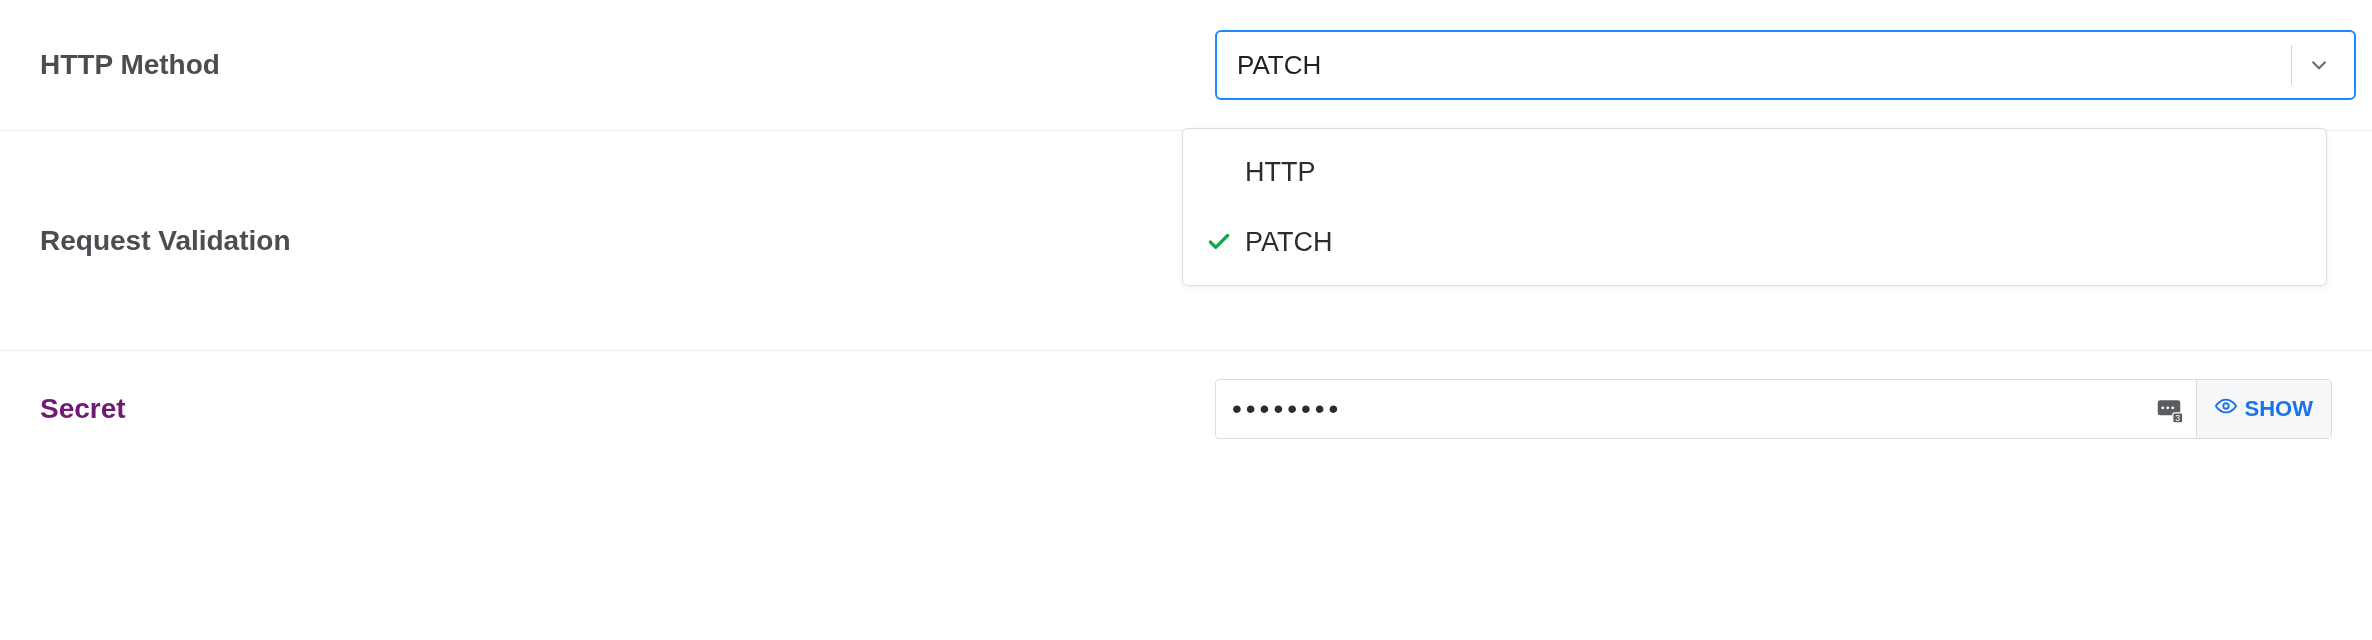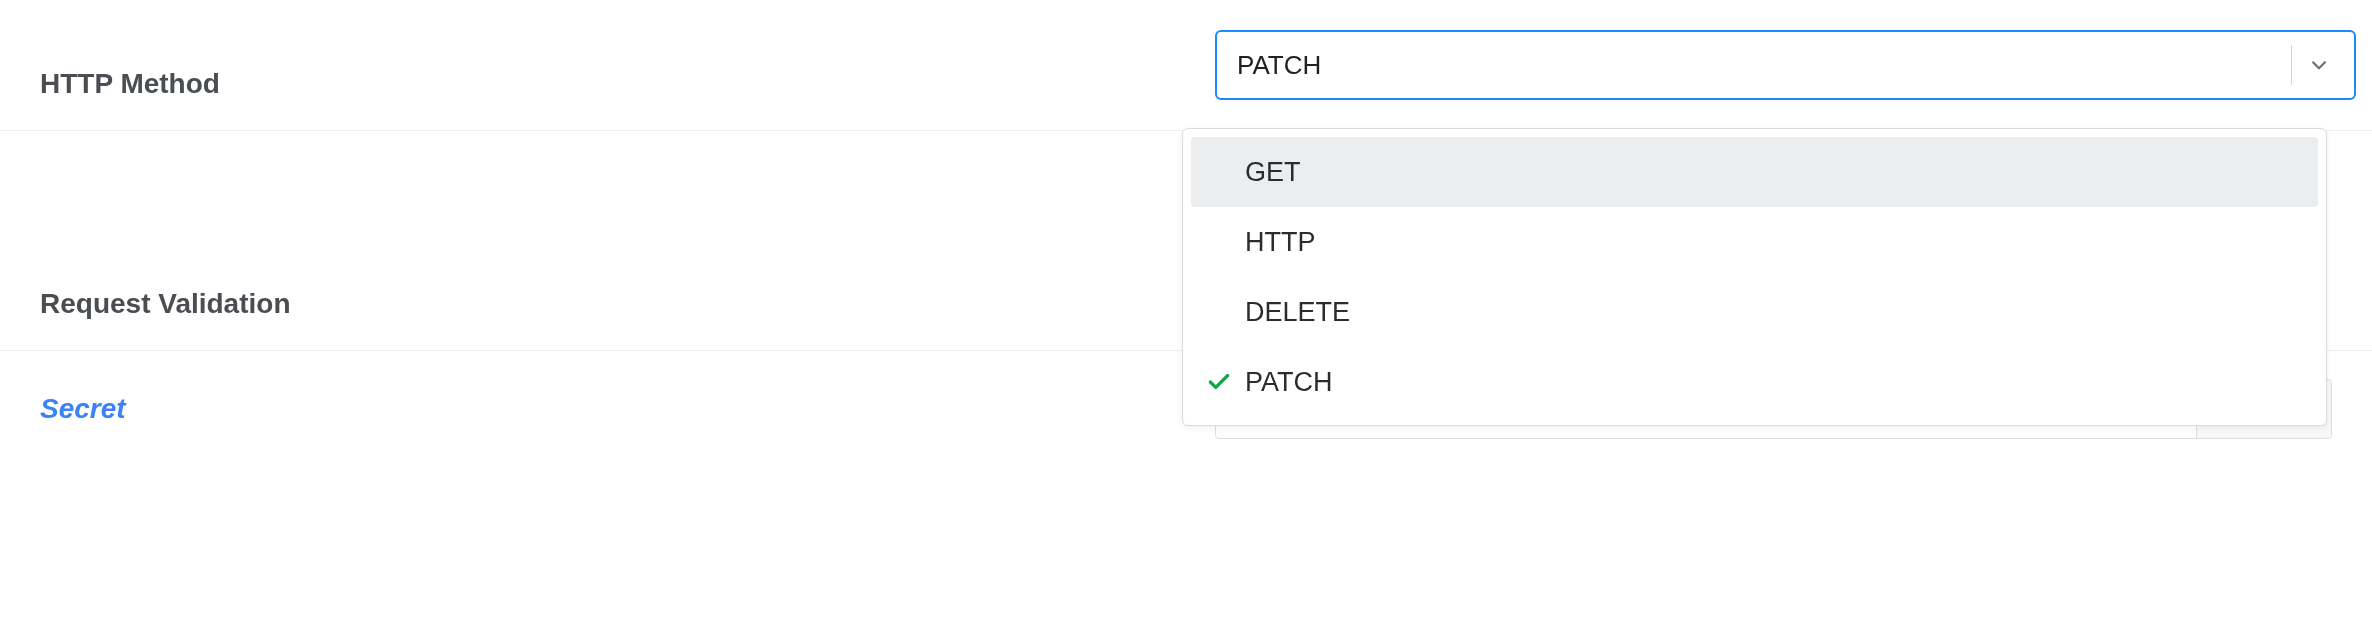--- a/index.html
+++ b/index.html
@@ -10,21 +10,21 @@
   body {
     font-family: -apple-system, BlinkMacSystemFont, "Segoe UI", Helvetica, Arial, sans-serif;
     background: #fff;
     width: 2372px;
     height: 640px;
     position: relative;
     color: #3c4043;
   }
   .form-row {
     display: flex;
-    align-items: flex-end;
+    align-items: center;
     padding: 30px 40px;
     border-bottom: 1px solid #eceff1;
     min-height: 110px;
   }
   .form-label {
     width: 1175px;
     flex-shrink: 0;
     font-size: 28px;
     font-weight: 600;
     color: #4a4d52;
@@ -127,22 +127,21 @@
   .secret-row {
     display:flex;
     align-items:center;
     padding: 28px 40px 0 40px;
   }
   .secret-label {
     width: 1175px;
     flex-shrink:0;
     font-size: 28px;
     font-weight: 600;
-    color: #3b82f6;
-    font-style: italic;
+    color: #701a75;
   }
   .secret-field {
     flex:1;
     height: 60px;
     border: 1px solid #d9dde2;
     border-radius: 4px;
     display: flex;
     align-items: center;
     background: #fff;
     overflow: hidden;
@@ -232,45 +231,29 @@
             <path d="M1 12s4-7 11-7 11 7 11 7-4 7-11 7S1 12 1 12z"></path>
             <circle cx="12" cy="12" r="3"></circle>
           </svg>
       </span>
       <span>SHOW</span>
     </div>
   </div>
 </div>
 
 <div class="dropdown-menu" id="dropdown-menu">
-    <div class="dropdown-option highlighted">
+    <div class="dropdown-option">
       <span class="option-check">
         <svg viewBox="0 0 24 24">
           <polyline points="4 12 9 17 20 6"></polyline>
         </svg>
       </span>
-      <span class="option-label">GET</span>
-    </div>
-    <div class="dropdown-option">
+      <span class="option-label">HTTP</span>
+    </div>
+    <div class="dropdown-option selected">
       <span class="option-check">
         <svg viewBox="0 0 24 24">
           <polyline points="4 12 9 17 20 6"></polyline>
         </svg>
       </span>
-      <span class="option-label">HTTP</span>
-    </div>
-    <div class="dropdown-option">
-      <span class="option-check">
-        <svg viewBox="0 0 24 24">
-          <polyline points="4 12 9 17 20 6"></polyline>
-        </svg>
-      </span>
-      <span class="option-label">DELETE</span>
-    </div>
-    <div class="dropdown-option selected">
-      <span class="option-check">
-        <svg viewBox="0 0 24 24">
-          <polyline points="4 12 9 17 20 6"></polyline>
-        </svg>
-      </span>
       <span class="option-label">PATCH</span>
     </div>
   </div>
 
 </body></html>

